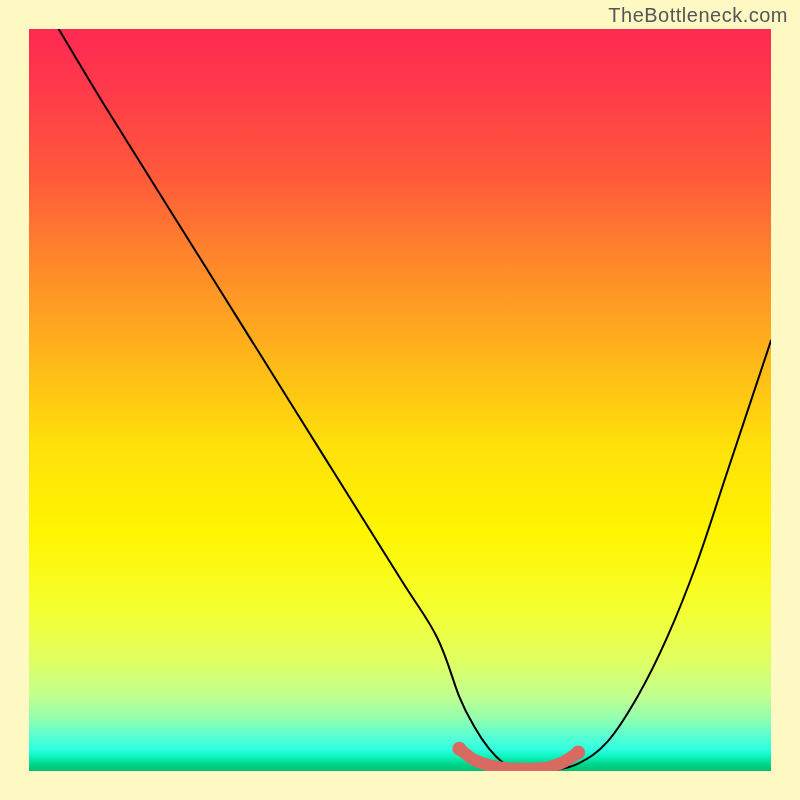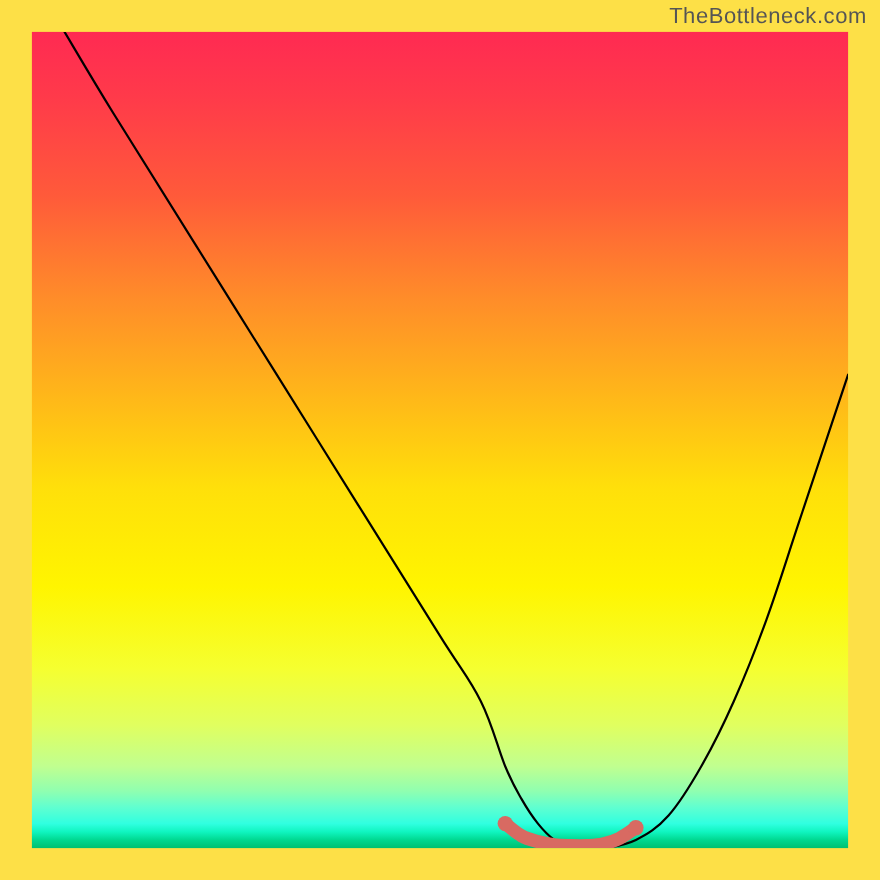--- a/index.html
+++ b/index.html
@@ -8,21 +8,21 @@
     background: #000;
     width: 800px;
     height: 800px;
     overflow: hidden;
     font-family: Arial, sans-serif;
   }
   .chart-container {
     position: relative;
     width: 800px;
     height: 800px;
-    background: #fde047;
+    background: #fef9c3;
   }
   .watermark {
     position: absolute;
     top: 4px;
     right: 12px;
     color: #555;
     font-size: 20px;
     font-weight: 500;
     letter-spacing: 0.5px;
     z-index: 10;

